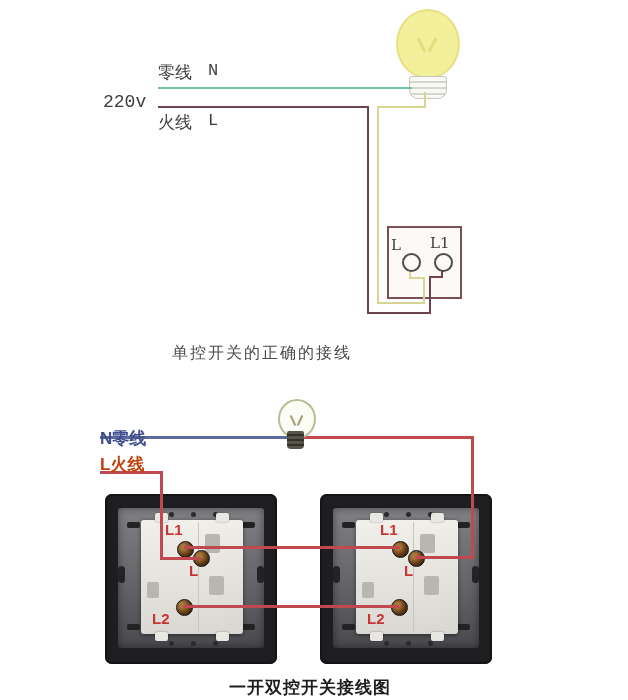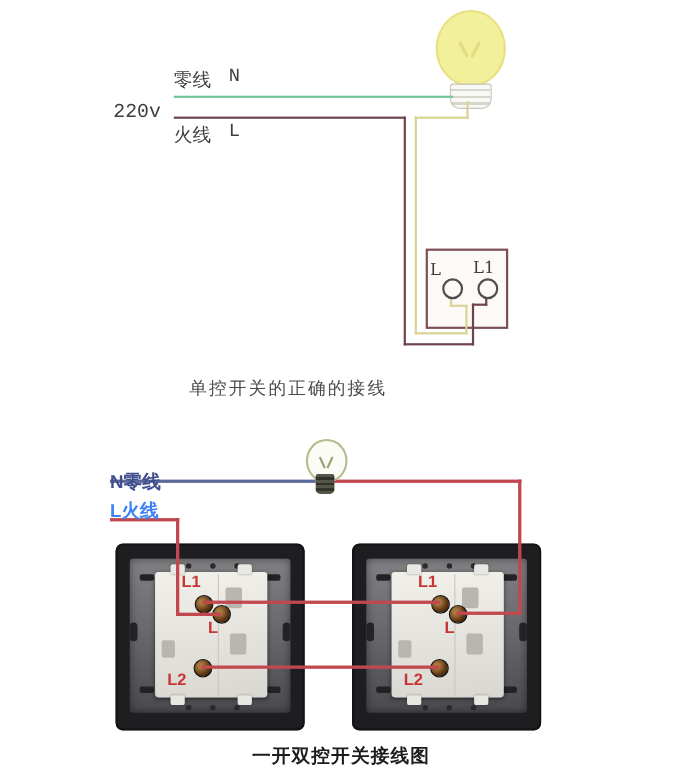--- a/index.html
+++ b/index.html
@@ -27,21 +27,21 @@
              border:1px solid #c6c6bc;border-radius:3px 3px 9px 9px;}
   .switch-box{position:absolute;left:387px;top:226px;width:71px;height:69px;z-index:2;
               border:2px solid #7c4e55;background:#fdf9f7;}
   .term{position:absolute;width:15px;height:15px;border:2px solid #4e4e4e;border-radius:50%;
         background:#fdf9f7;z-index:6;}
   .box-lab{position:absolute;color:#3e3e3e;font-family:"DejaVu Serif",serif;font-size:15px;z-index:6;}
   .caption1{position:absolute;left:0;top:343px;width:524px;text-align:center;color:#4b4b4b;
             font-size:16px;letter-spacing:2px;z-index:6;}
   
   .b-label{position:absolute;font-size:17px;font-weight:bold;z-index:6;}
-  .lab-n{color:#3f4e8e;} .lab-l{color:#3b82f6;}
+  .lab-n{color:#3f4e8e;} .lab-l{color:#c2410c;}
   .bulb2-globe{position:absolute;left:278px;top:399px;width:34px;height:36px;border-radius:50%;
                background:#fcfcf7;border:2px solid #bcbc92;z-index:6;}
   .fil3,.fil4{position:absolute;width:2px;height:11px;background:#a0a078;}
   .fil3{left:12px;top:14px;transform:rotate(-25deg);}
   .fil4{left:19px;top:14px;transform:rotate(25deg);}
   .bulb2-base{position:absolute;left:287px;top:431px;width:17px;height:18px;z-index:7;
               background:repeating-linear-gradient(180deg,#55554a 0 3px,#32322a 3px 5px);
               border-radius:2px 2px 4px 4px;}
   .caption2{position:absolute;left:130px;top:676px;width:360px;text-align:center;color:#1c1c1c;
             font-size:17px;font-weight:bold;letter-spacing:1px;z-index:6;}

